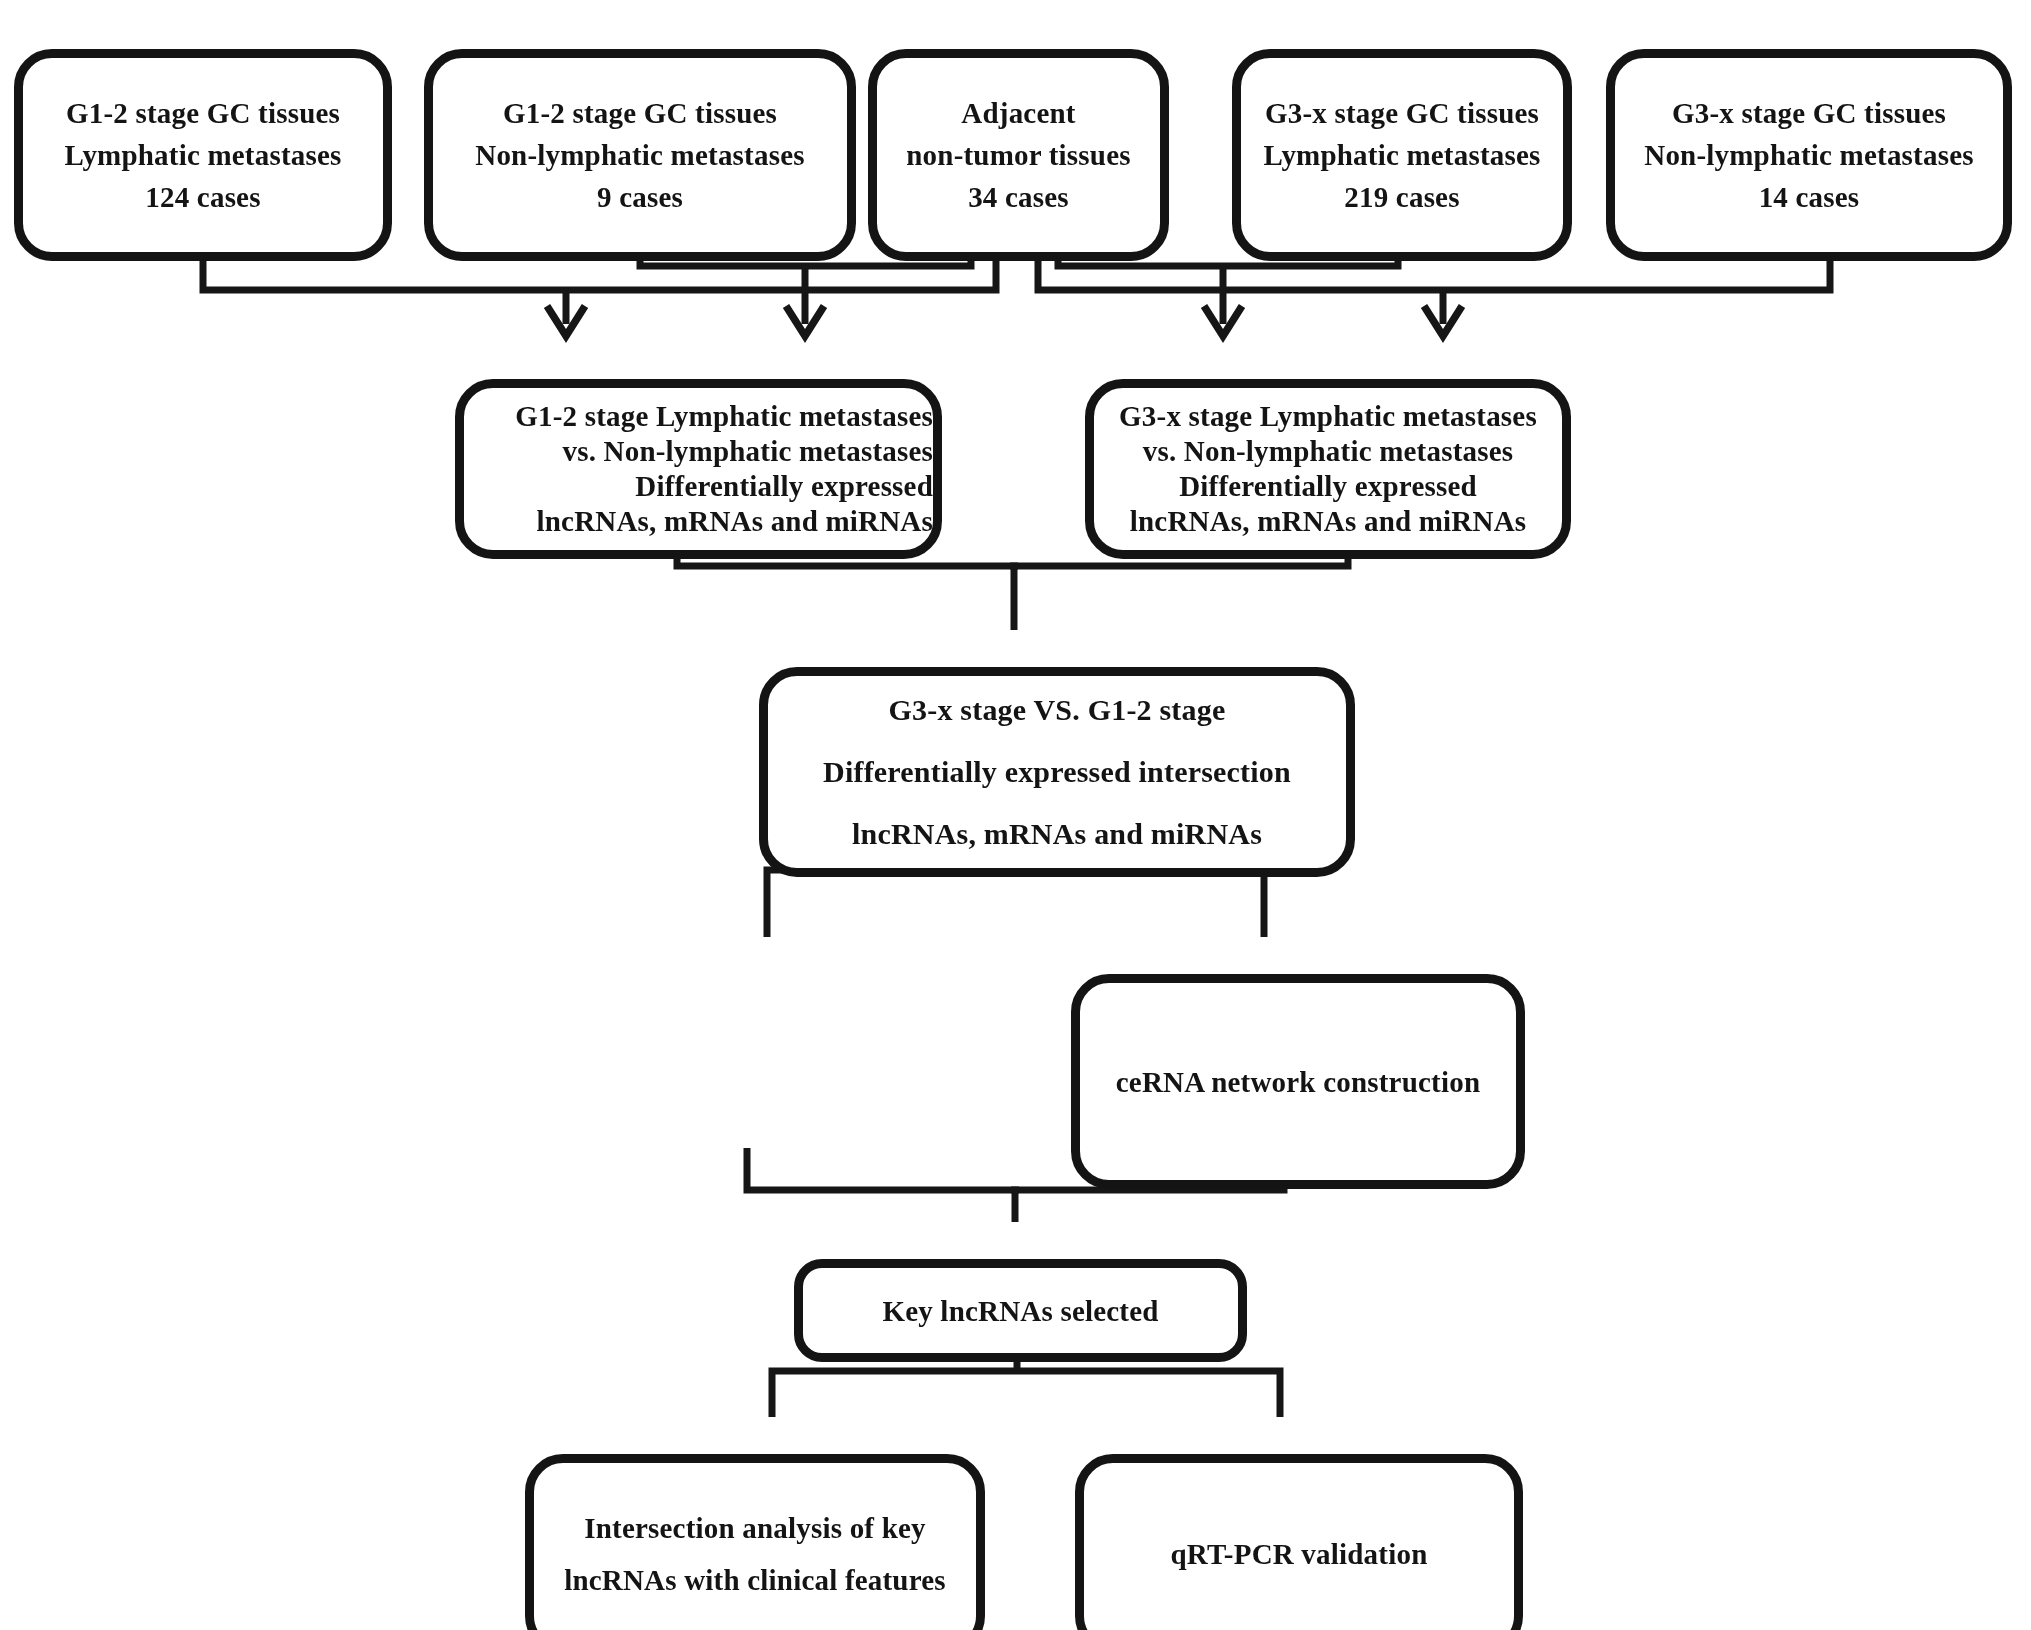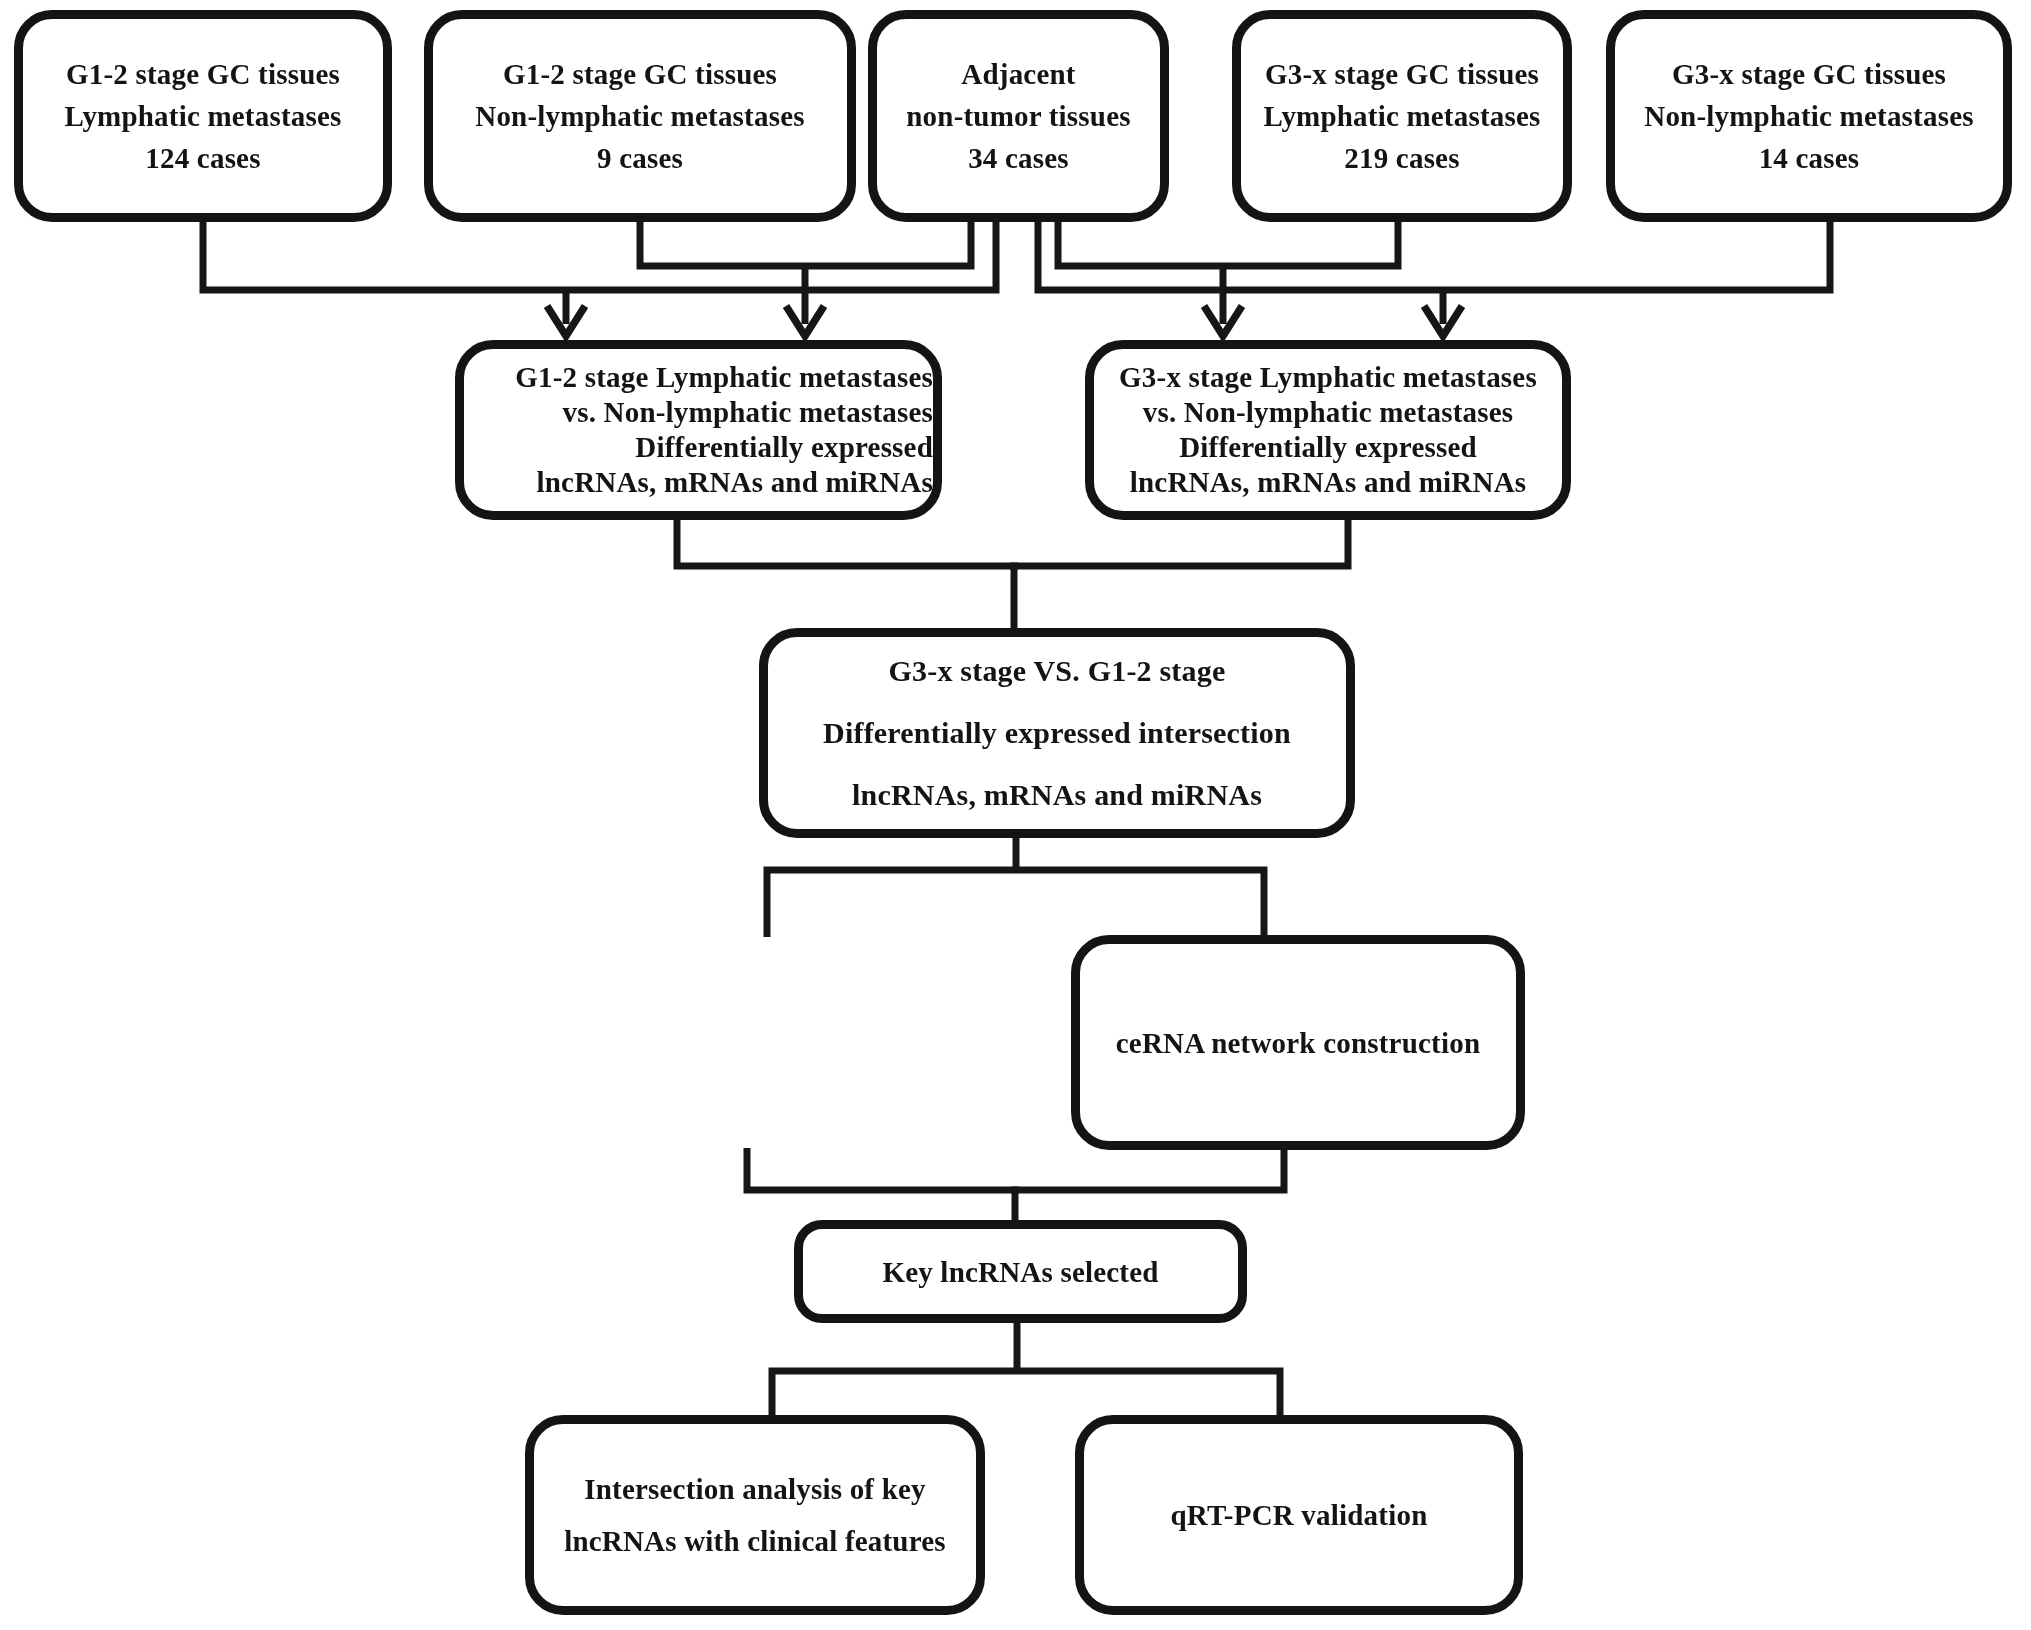--- a/index.html
+++ b/index.html
@@ -21,20 +21,21 @@
     border:9px solid #141414;
     border-radius:38px;
     display:flex;
     flex-direction:column;
     align-items:center;
     justify-content:center;
     text-align:center;
     font-size:29px;
     font-weight:600;
     letter-spacing:0.2px;
+    margin-top:39px;
   }
   .node .ln{width:100%;}
   
   .n-b1{left:14px;  top:10px; width:378px; height:212px; line-height:42px;}
   .n-b2{left:424px; top:10px; width:432px; height:212px; line-height:42px;}
   .n-b3{left:868px; top:10px; width:301px; height:212px; line-height:42px;}
   .n-b4{left:1232px;top:10px; width:340px; height:212px; line-height:42px;}
   .n-b5{left:1606px;top:10px; width:406px; height:212px; line-height:42px;}
   
   .n-c1{left:455px; top:340px; width:487px; height:180px; line-height:35px;text-align:right;}

